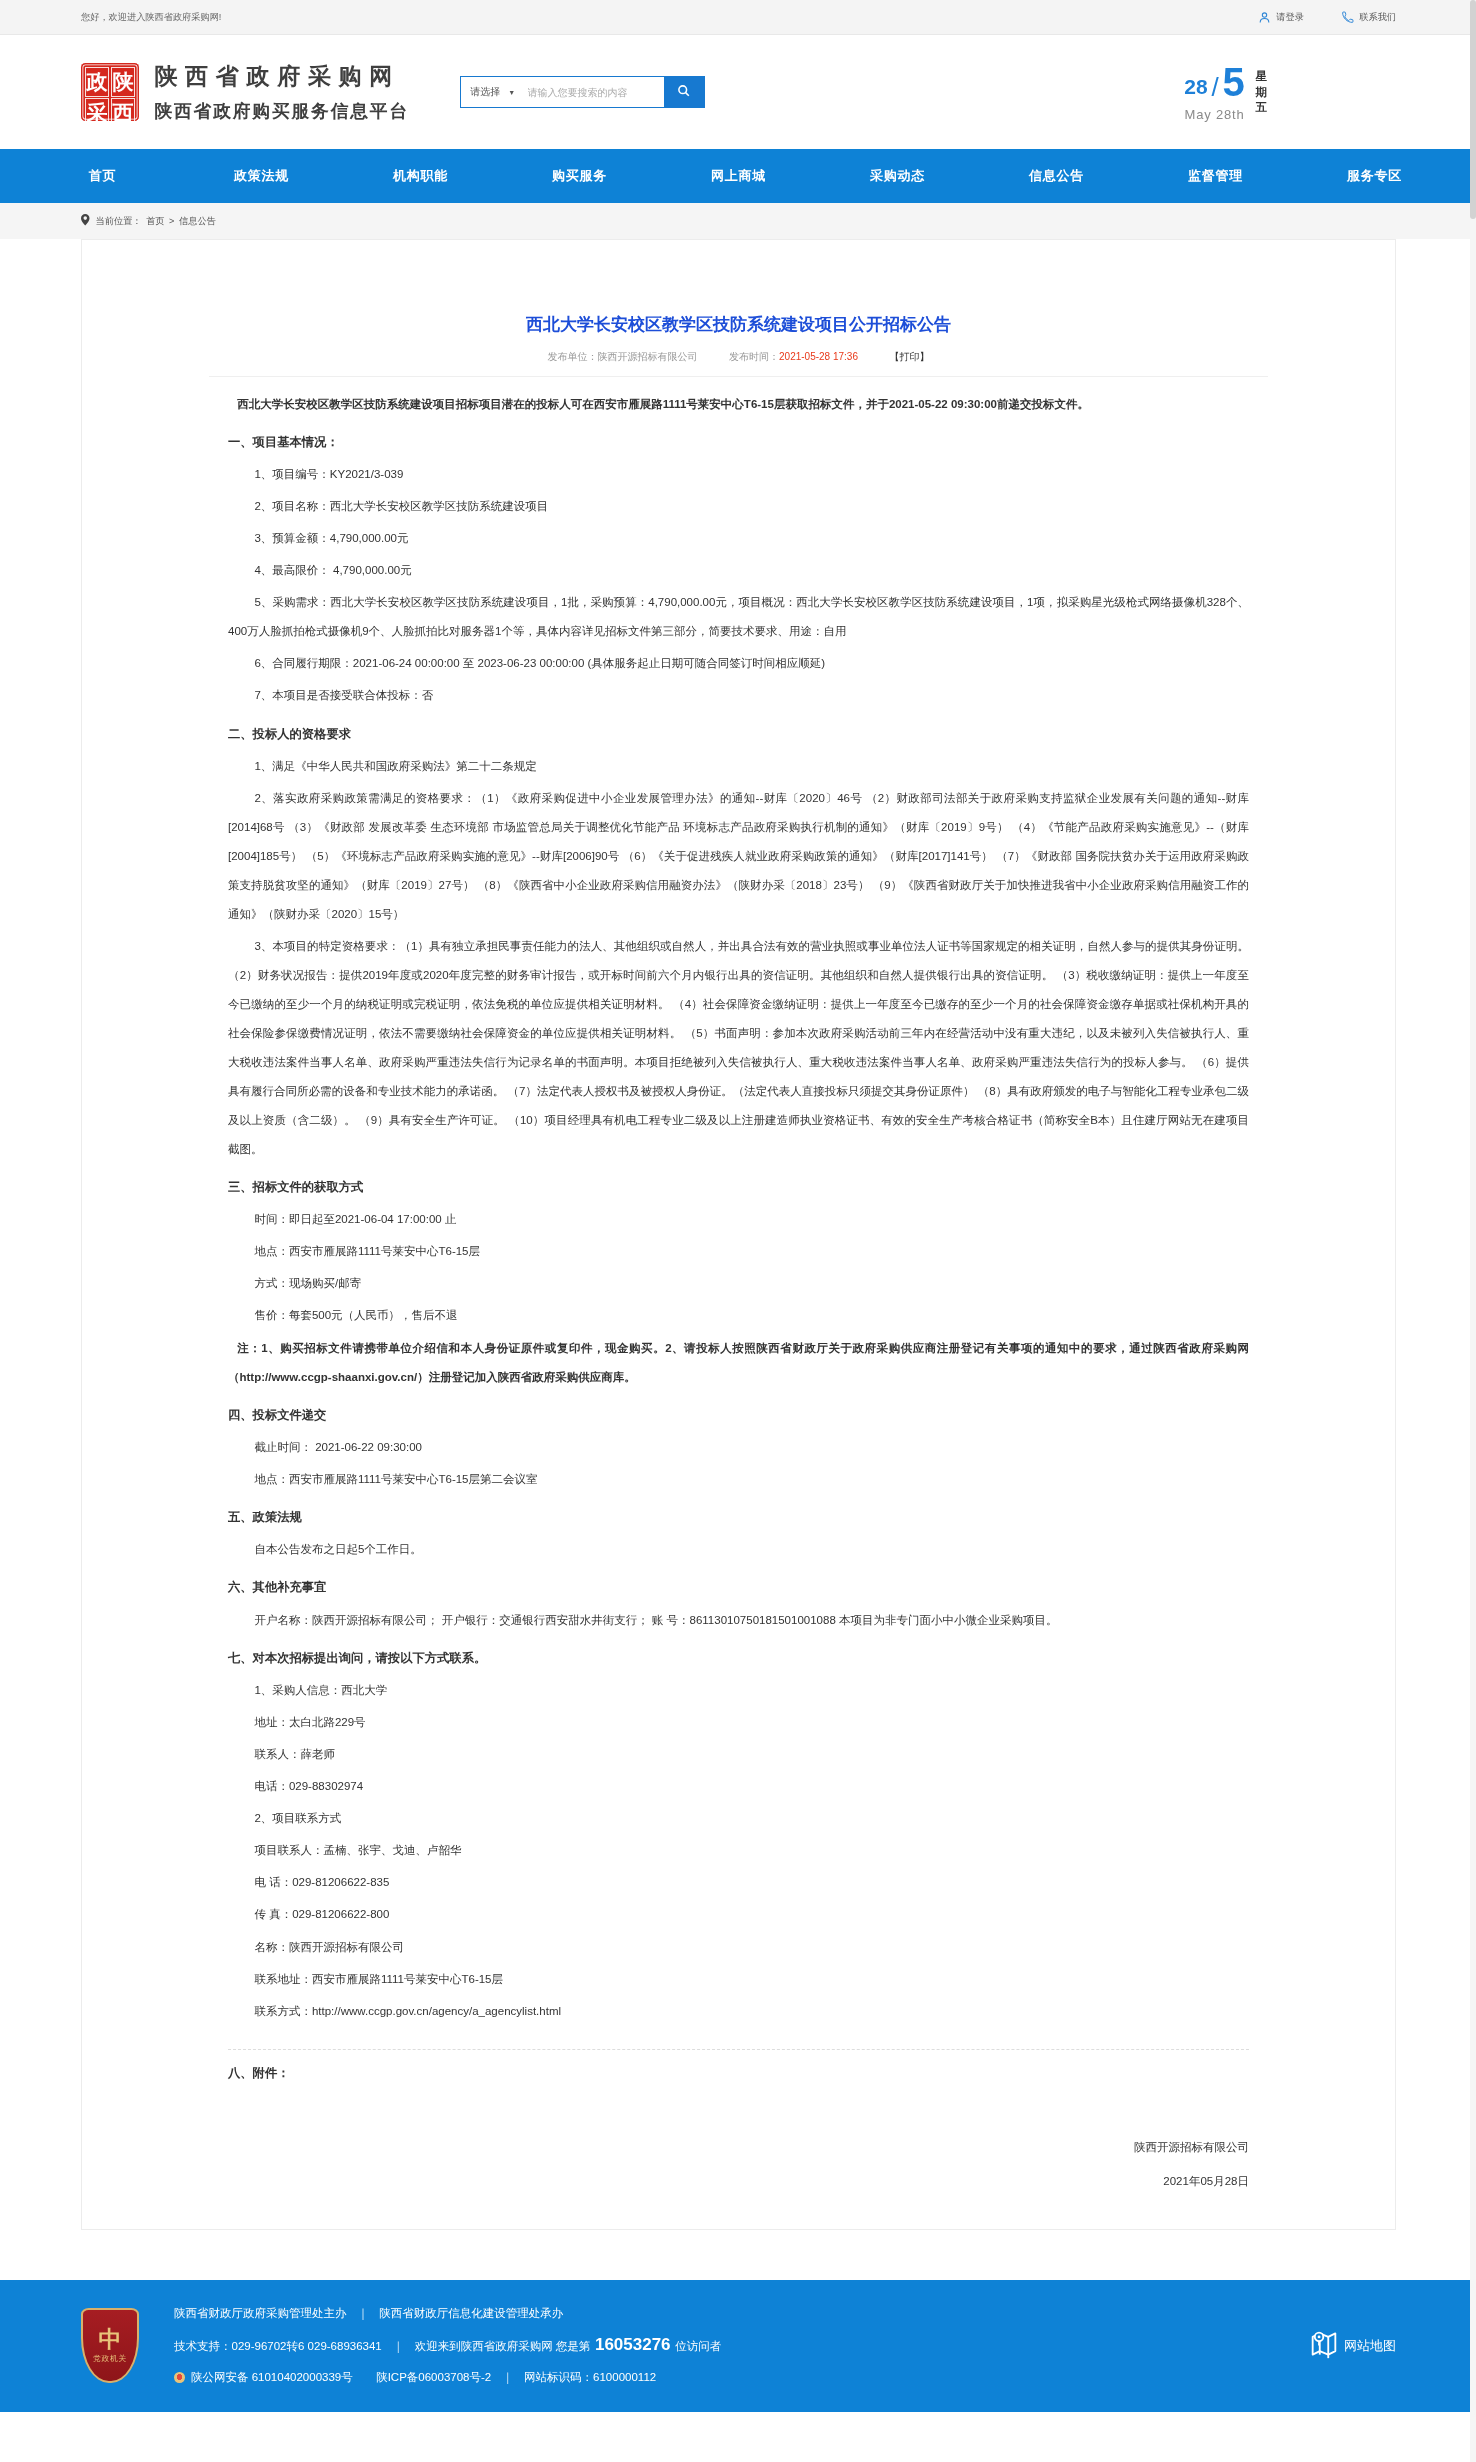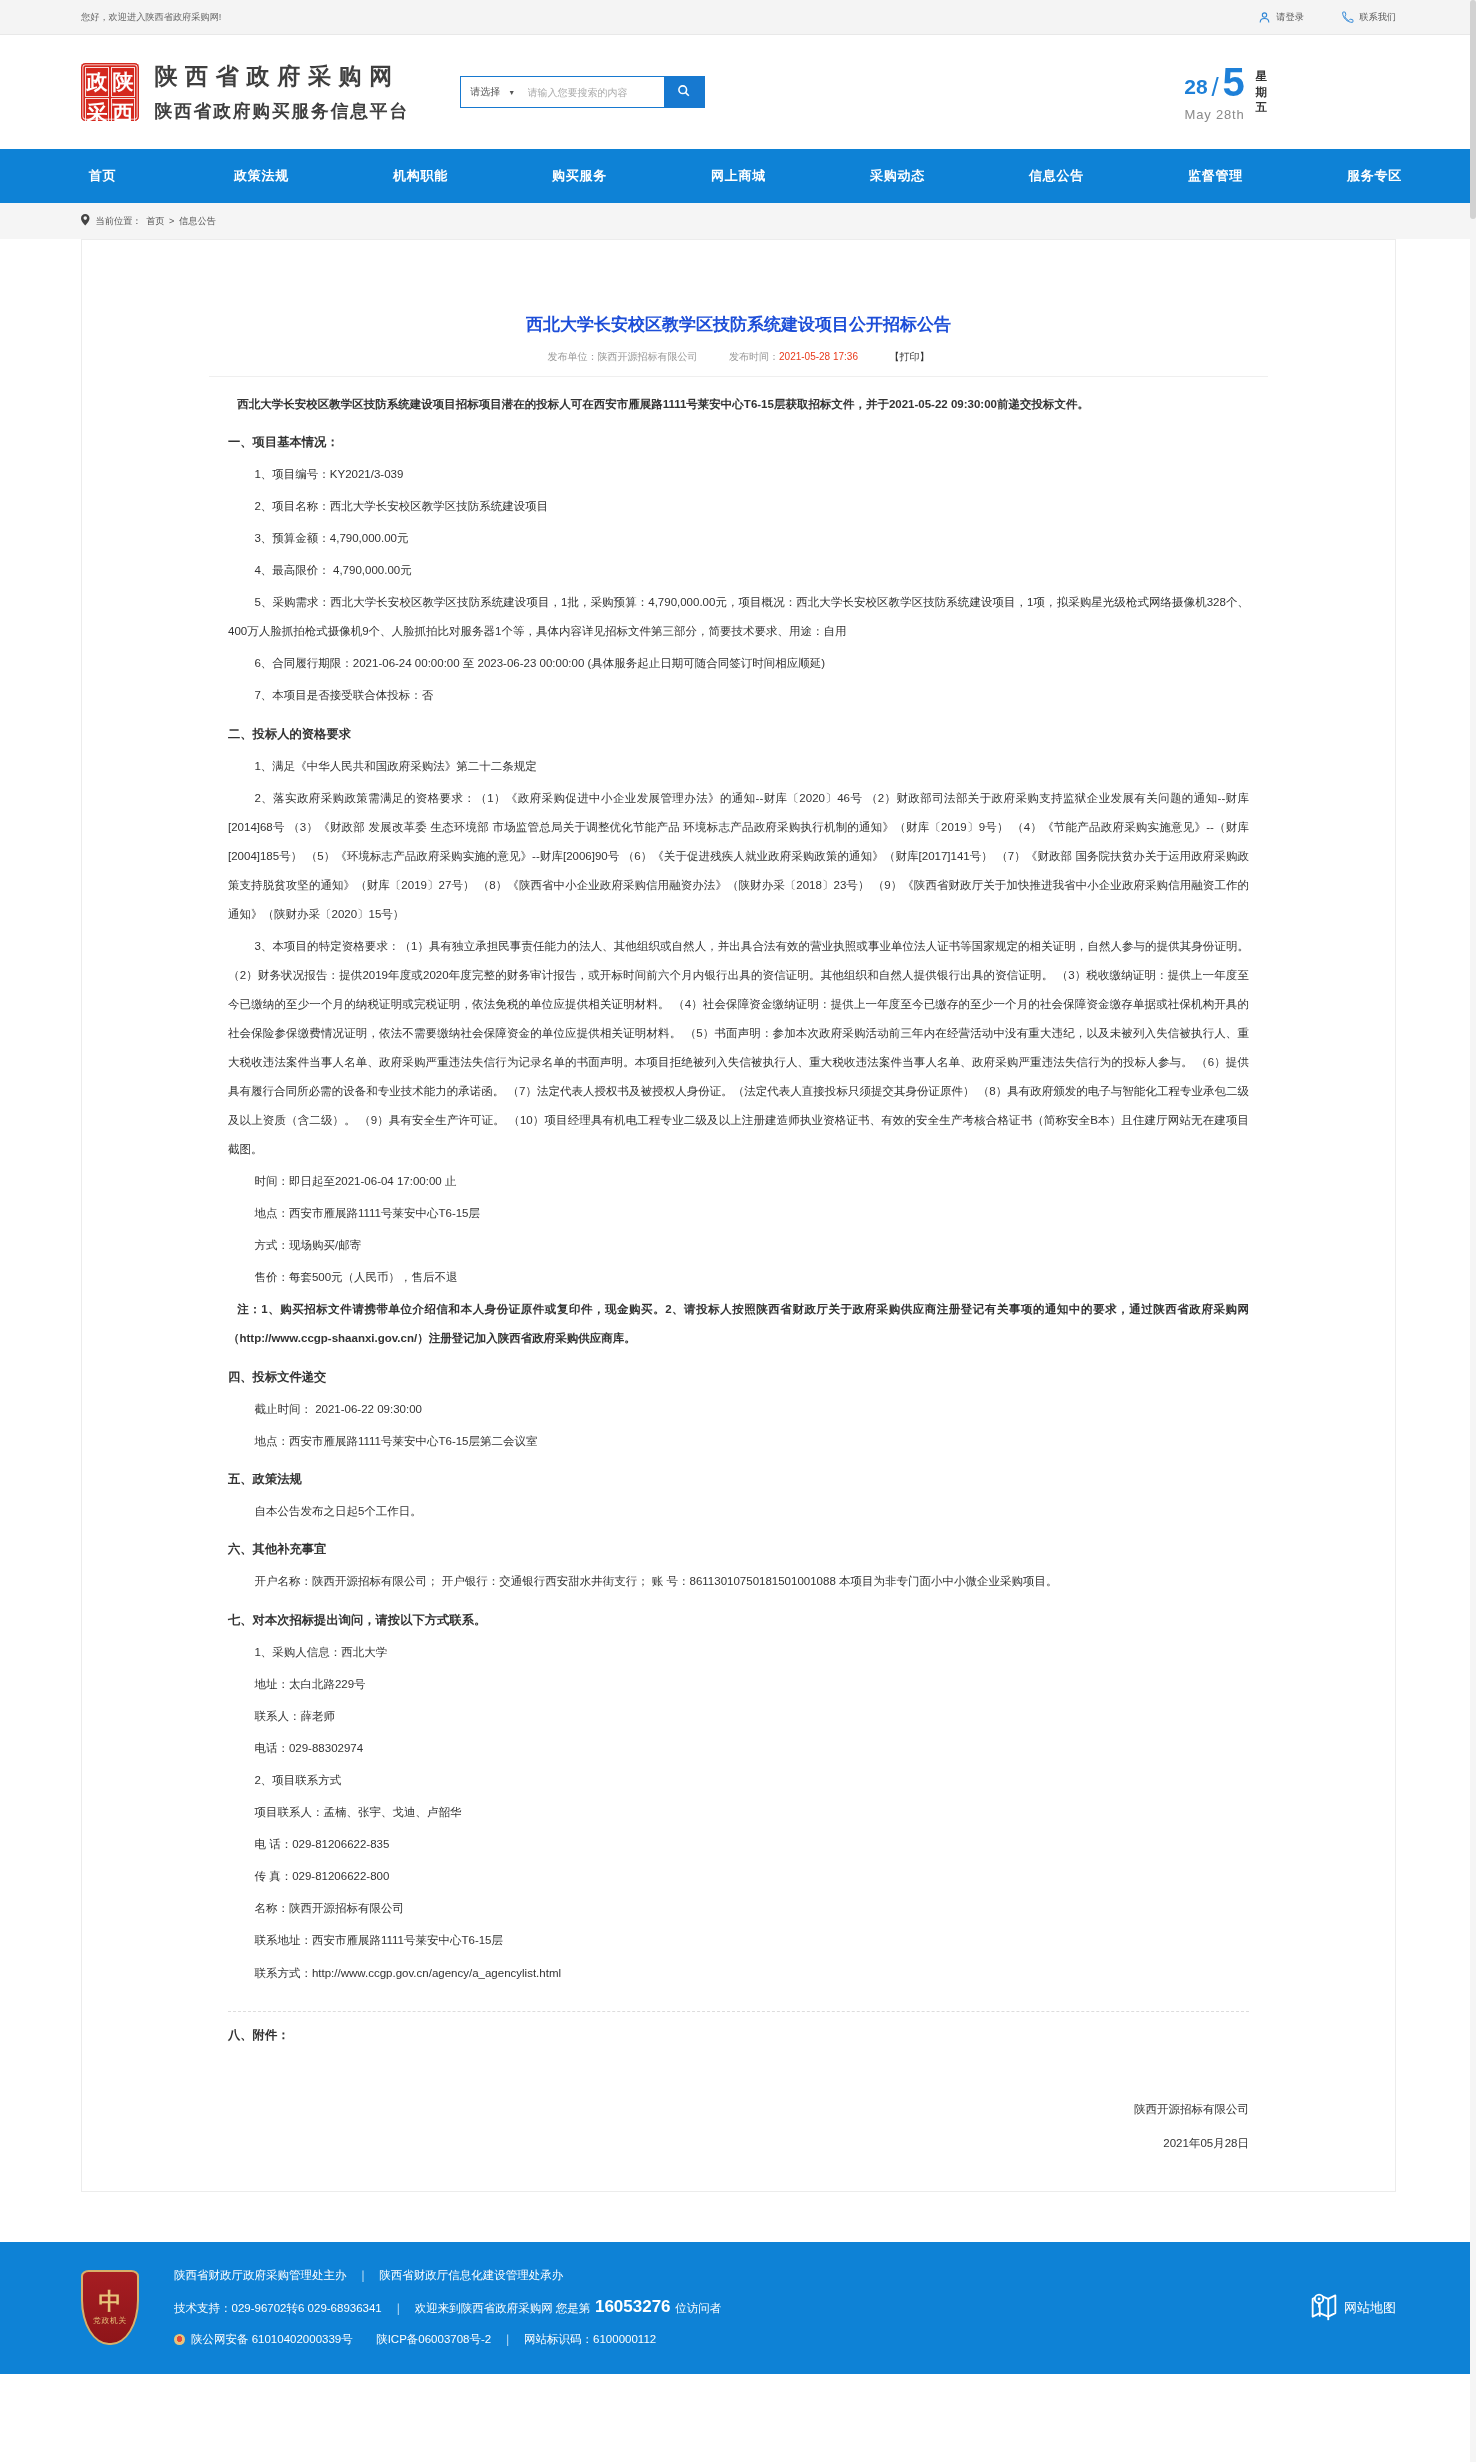--- a/index.html
+++ b/index.html
@@ -206,20 +206,21 @@
       <p class="para">2、项目名称：西北大学长安校区教学区技防系统建设项目</p>
       <p class="para">3、预算金额：4,790,000.00元</p>
       <p class="para">4、最高限价： 4,790,000.00元</p>
       <p class="para">5、采购需求：西北大学长安校区教学区技防系统建设项目，1批，采购预算：4,790,000.00元，项目概况：西北大学长安校区教学区技防系统建设项目，1项，拟采购星光级枪式网络摄像机328个、400万人脸抓拍枪式摄像机9个、人脸抓拍比对服务器1个等，具体内容详见招标文件第三部分，简要技术要求、用途：自用</p>
       <p class="para">6、合同履行期限：2021-06-24 00:00:00 至 2023-06-23 00:00:00 (具体服务起止日期可随合同签订时间相应顺延)</p>
       <p class="para">7、本项目是否接受联合体投标：否</p>
       <h3 class="sec-heading">二、投标人的资格要求</h3>
       <p class="para">1、满足《中华人民共和国政府采购法》第二十二条规定</p>
       <p class="para">2、落实政府采购政策需满足的资格要求：（1）《政府采购促进中小企业发展管理办法》的通知--财库〔2020〕46号 （2）财政部司法部关于政府采购支持监狱企业发展有关问题的通知--财库[2014]68号 （3）《财政部 发展改革委 生态环境部 市场监管总局关于调整优化节能产品 环境标志产品政府采购执行机制的通知》（财库〔2019〕9号） （4）《节能产品政府采购实施意见》--（财库[2004]185号） （5）《环境标志产品政府采购实施的意见》--财库[2006]90号 （6）《关于促进残疾人就业政府采购政策的通知》（财库[2017]141号） （7）《财政部 国务院扶贫办关于运用政府采购政策支持脱贫攻坚的通知》（财库〔2019〕27号） （8）《陕西省中小企业政府采购信用融资办法》（陕财办采〔2018〕23号） （9）《陕西省财政厅关于加快推进我省中小企业政府采购信用融资工作的通知》（陕财办采〔2020〕15号）</p>
       <p class="para">3、本项目的特定资格要求：（1）具有独立承担民事责任能力的法人、其他组织或自然人，并出具合法有效的营业执照或事业单位法人证书等国家规定的相关证明，自然人参与的提供其身份证明。 （2）财务状况报告：提供2019年度或2020年度完整的财务审计报告，或开标时间前六个月内银行出具的资信证明。其他组织和自然人提供银行出具的资信证明。 （3）税收缴纳证明：提供上一年度至今已缴纳的至少一个月的纳税证明或完税证明，依法免税的单位应提供相关证明材料。 （4）社会保障资金缴纳证明：提供上一年度至今已缴存的至少一个月的社会保障资金缴存单据或社保机构开具的社会保险参保缴费情况证明，依法不需要缴纳社会保障资金的单位应提供相关证明材料。 （5）书面声明：参加本次政府采购活动前三年内在经营活动中没有重大违纪，以及未被列入失信被执行人、重大税收违法案件当事人名单、政府采购严重违法失信行为记录名单的书面声明。本项目拒绝被列入失信被执行人、重大税收违法案件当事人名单、政府采购严重违法失信行为的投标人参与。 （6）提供具有履行合同所必需的设备和专业技术能力的承诺函。 （7）法定代表人授权书及被授权人身份证。（法定代表人直接投标只须提交其身份证原件） （8）具有政府颁发的电子与智能化工程专业承包二级及以上资质（含二级）。 （9）具有安全生产许可证。 （10）项目经理具有机电工程专业二级及以上注册建造师执业资格证书、有效的安全生产考核合格证书（简称安全B本）且住建厅网站无在建项目截图。</p>
+      <h3 class="sec-heading">三、招标文件的获取方式</h3>
       <p class="para">时间：即日起至2021-06-04 17:00:00 止</p>
       <p class="para">地点：西安市雁展路1111号莱安中心T6-15层</p>
       <p class="para">方式：现场购买/邮寄</p>
       <p class="para">售价：每套500元（人民币），售后不退</p>
       <p class="para bold">注：1、购买招标文件请携带单位介绍信和本人身份证原件或复印件，现金购买。2、请投标人按照陕西省财政厅关于政府采购供应商注册登记有关事项的通知中的要求，通过陕西省政府采购网（http://www.ccgp-shaanxi.gov.cn/）注册登记加入陕西省政府采购供应商库。</p>
       <h3 class="sec-heading">四、投标文件递交</h3>
       <p class="para">截止时间： 2021-06-22 09:30:00</p>
       <p class="para">地点：西安市雁展路1111号莱安中心T6-15层第二会议室</p>
       <h3 class="sec-heading">五、政策法规</h3>
       <p class="para">自本公告发布之日起5个工作日。</p>

